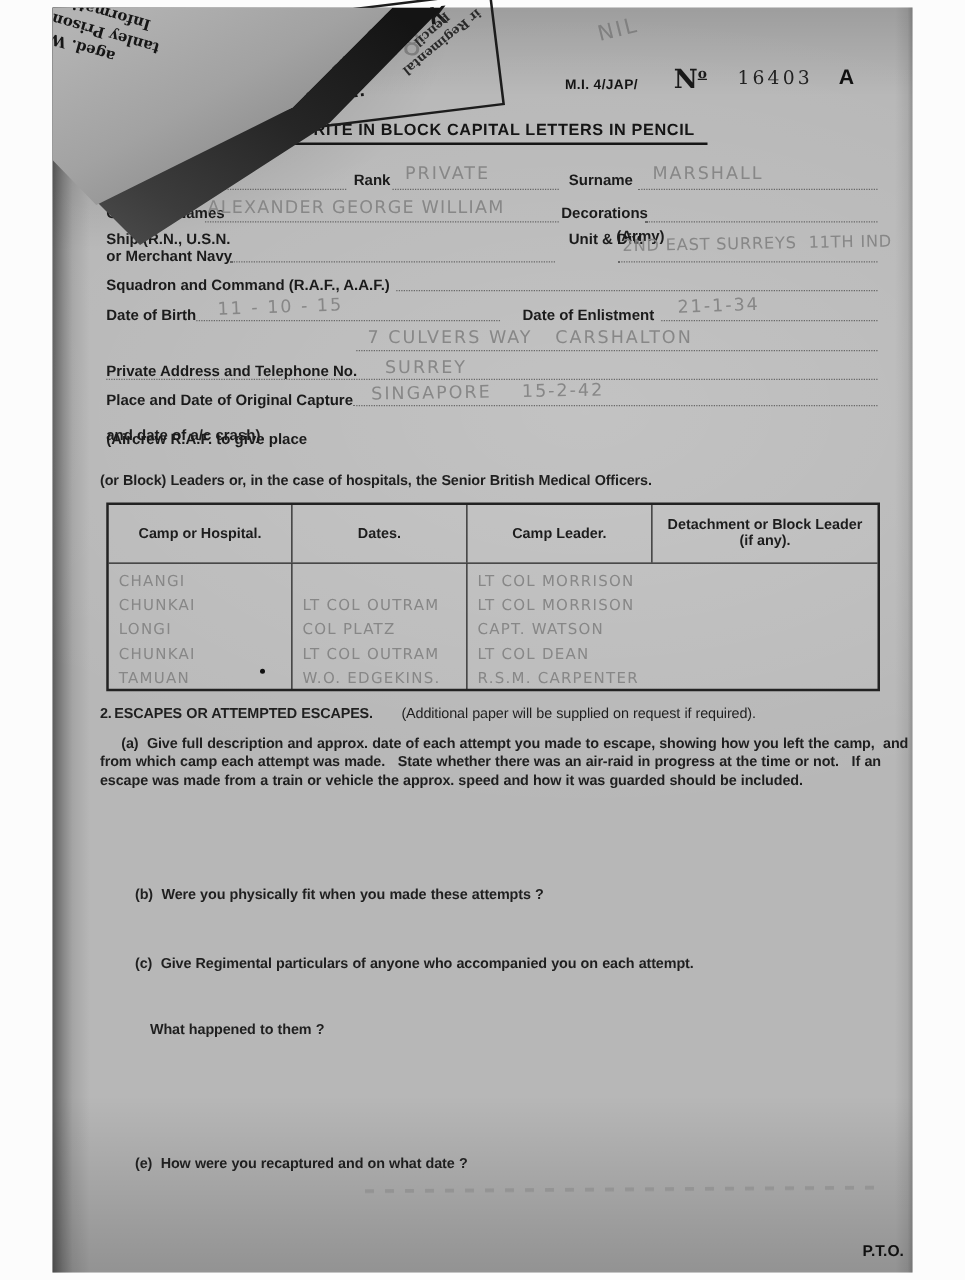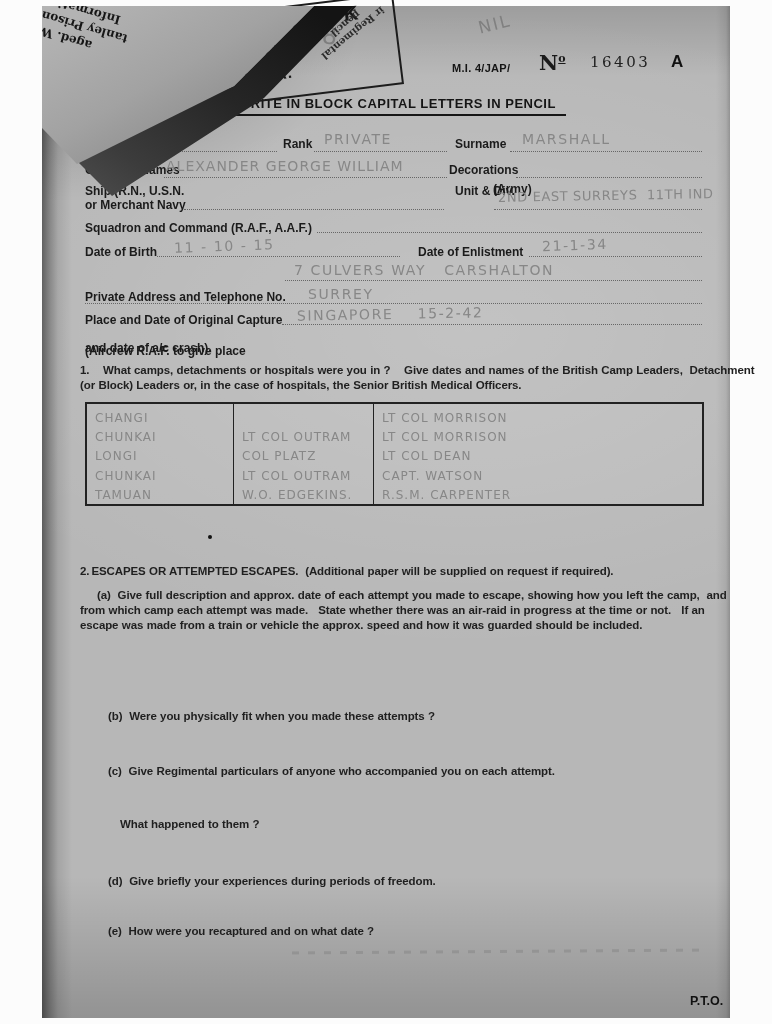--- a/index.html
+++ b/index.html
@@ -140,55 +140,59 @@
     <div class="abs pencil pencil-lg" style="left:252px;top:256px;">7 CULVERS WAY   CARSHALTON</div>
     <div class="dots" style="left:43px;top:297px;width:617px;"></div>
     <div class="abs pencil pencil-lg" style="left:266px;top:280px;">SURREY</div>
 
     <div class="abs lbl" style="left:43px;top:307px;">Place and Date of Original Capture</div>
     <div class="dots" style="left:240px;top:318px;width:420px;"></div>
     <div class="abs pencil pencil-lg" style="left:255px;top:300px;transform:rotate(-1deg);">SINGAPORE    15-2-42</div>
     <div class="abs lbl" style="left:43px;top:338px;font-weight:700;">(Aircrew R.A.F. to give place</div>
     <div class="abs lbl" style="left:43px;top:335px;">and date of a/c crash).</div>
 
-    <div class="abs print" style="left:38px;top:357px;">1.    What camps, detachments or hospitals were you in ?    Give dates and names of the British Camp Leaders,  Detachment</div>
     <div class="abs print" style="left:38px;top:372px;">(or Block) Leaders or, in the case of hospitals, the Senior British Medical Officers.</div>
 
     <div class="tbl">
+      <div class="thead">
+        <div class="th">Camp or Hospital.</div>
+        <div class="th">Dates.</div>
+        <div class="th">Camp Leader.</div>
+        <div class="th">Detachment or Block Leader (if any).</div>
+      </div>
       <div class="tbody">
         <div class="col">
           <div class="cell pencil pencil-sm">CHANGI</div>
           <div class="cell pencil pencil-sm">CHUNKAI</div>
           <div class="cell pencil pencil-sm">LONGI</div>
           <div class="cell pencil pencil-sm">CHUNKAI</div>
           <div class="cell pencil pencil-sm">TAMUAN</div>
         </div>
         <div class="col">
           <div class="cell pencil pencil-sm"></div>
           <div class="cell pencil pencil-sm">LT COL OUTRAM</div>
           <div class="cell pencil pencil-sm">COL PLATZ</div>
           <div class="cell pencil pencil-sm">LT COL OUTRAM</div>
           <div class="cell pencil pencil-sm">W.O. EDGEKINS.</div>
         </div>
         <div class="col">
           <div class="cell pencil pencil-sm">LT COL MORRISON</div>
           <div class="cell pencil pencil-sm">LT COL MORRISON</div>
+          <div class="cell pencil pencil-sm">CAPT. WATSON</div>
           <div class="cell pencil pencil-sm">LT COL DEAN</div>
-          <div class="cell pencil pencil-sm">CAPT. WATSON</div>
           <div class="cell pencil pencil-sm">R.S.M. CARPENTER</div>
         </div>
       </div>
       <div class="dot"></div>
     </div>
 
-    <div class="abs print" style="left:38px;top:558px;"><span>2.</span><span style="margin-left:2px;">ESCAPES OR ATTEMPTED ESCAPES.</span><span style="font-weight:700;">  (Additional paper will be supplied on request if required).</span></div>
+    <div class="abs print" style="left:38px;top:558px;"><span>2.</span><span style="margin-left:2px;">ESCAPES OR ATTEMPTED ESCAPES.</span><span style="font-weight:400;margin-left:16px;">  (Additional paper will be supplied on request if required).</span></div>
     <div class="abs print" style="left:55px;top:582px;text-align:right;">(a)  Give full description and approx. date of each attempt you made to escape, showing how you left the camp,  and</div>
     <div class="abs print" style="left:38px;top:597px;">from which camp each attempt was made.   State whether there was an air-raid in progress at the time or not.   If an</div>
     <div class="abs print" style="left:38px;top:612px;">escape was made from a train or vehicle the approx. speed and how it was guarded should be included.</div>
     <div class="abs print" style="left:66px;top:703px;">(b)  Were you physically fit when you made these attempts ?</div>
     <div class="abs print" style="left:66px;top:758px;">(c)  Give Regimental particulars of anyone who accompanied you on each attempt.</div>
     <div class="abs print" style="left:78px;top:811px;">What happened to them ?</div>
-    <div class="abs print" style="left:66px;top:868px;">(d)  Give briefly your experiences during periods of freedom.</div>
     <div class="abs print" style="left:66px;top:918px;">(e)  How were you recaptured and on what date ?</div>
     <div class="abs smudge"></div>
     <div class="abs pto">P.T.O.</div>
   </div>
 </div>
 
 </body></html>

